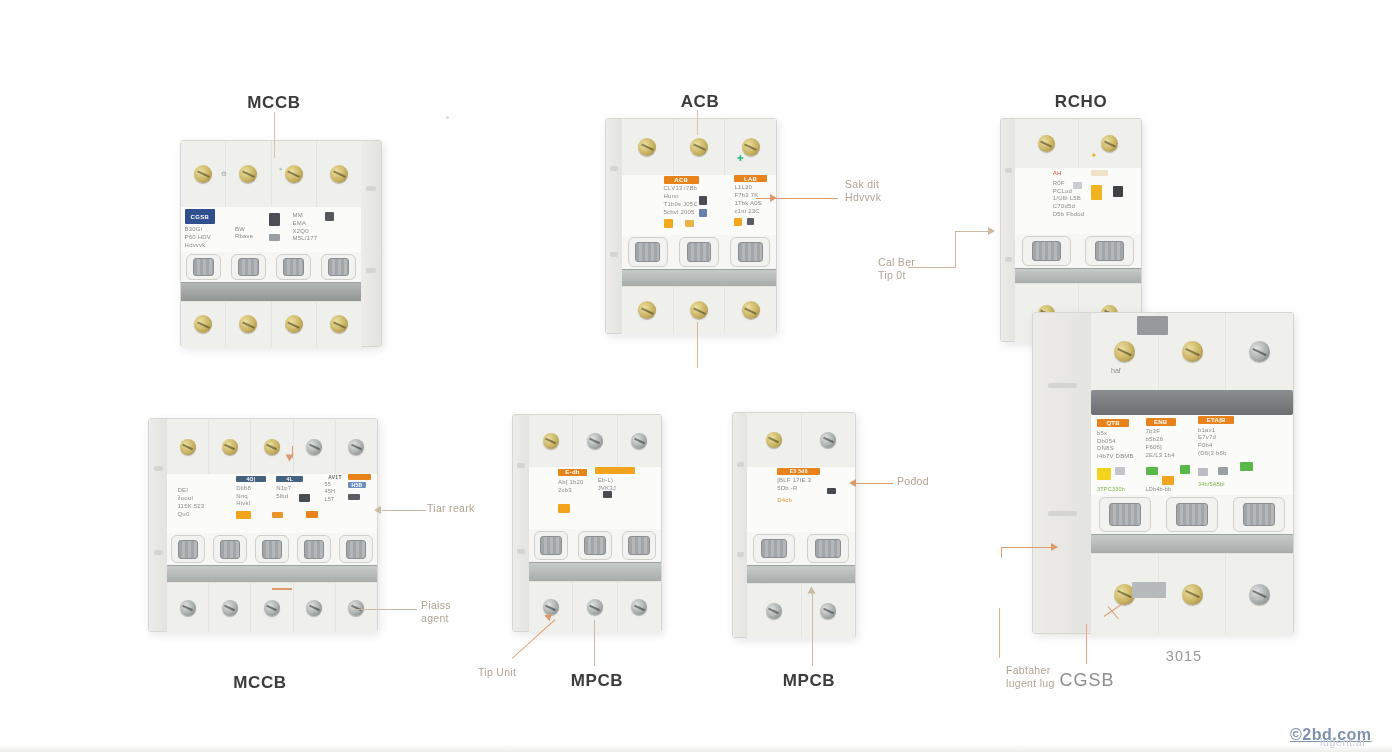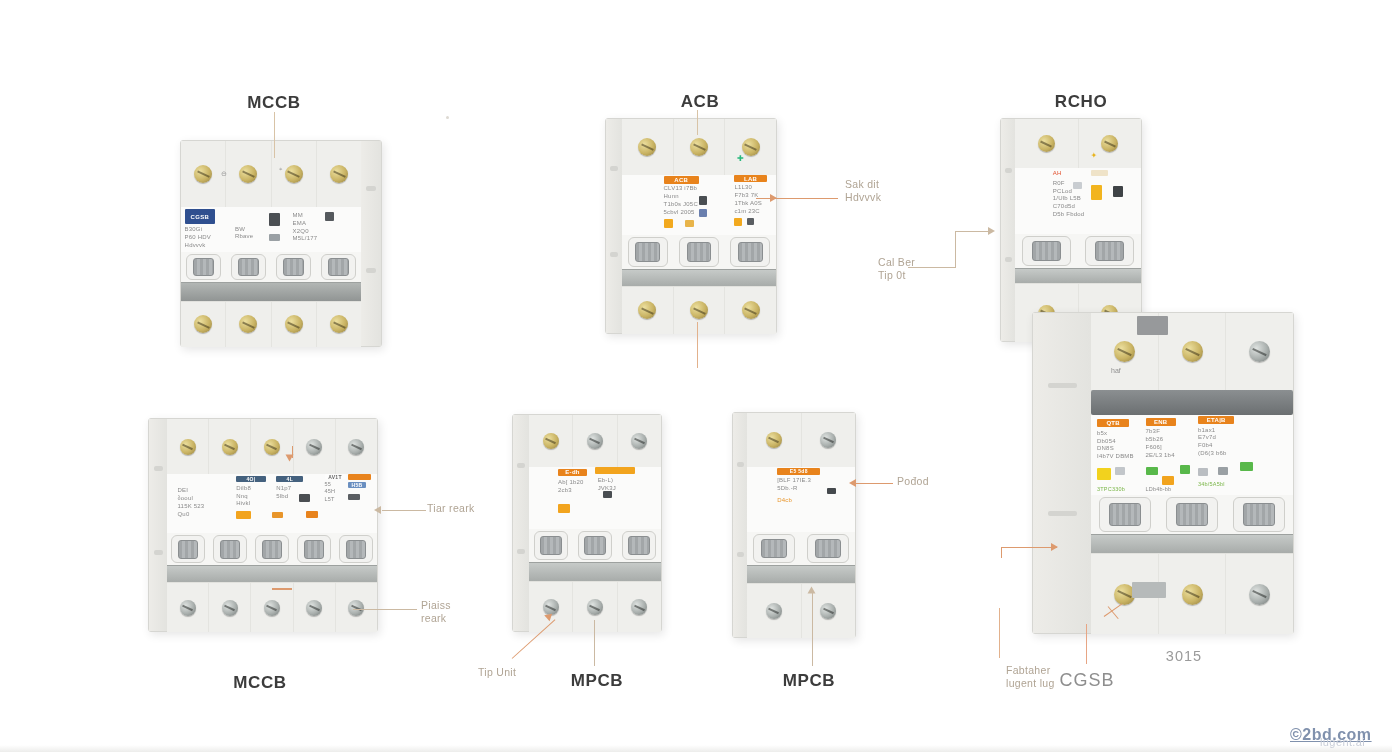--- a/index.html
+++ b/index.html
@@ -636,21 +636,21 @@
   </div>
   <div class="annot" style="left:878px;top:256px">
     <span>Cal Ber</span><br>
     <span>Tip 0t</span>
   </div>
   <div class="annot" style="left:427px;top:502px">
     <span>Tiar reark</span>
   </div>
   <div class="annot" style="left:421px;top:599px">
     <span>Piaiss</span><br>
-    <span>reark</span>
+    <span>agent</span>
   </div>
   <div class="annot" style="left:478px;top:666px">
     <span>Tip Unit</span>
   </div>
   <div class="annot" style="left:897px;top:475px">
     <span>Pođod</span>
   </div>
   <div class="annot" style="left:1006px;top:664px">
     <span>Fabtaher</span><br>
     <span>lugent lug</span>

